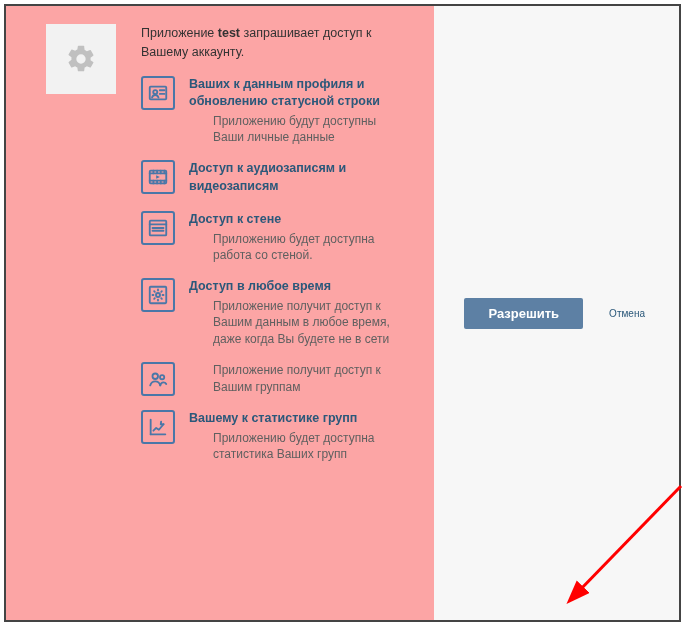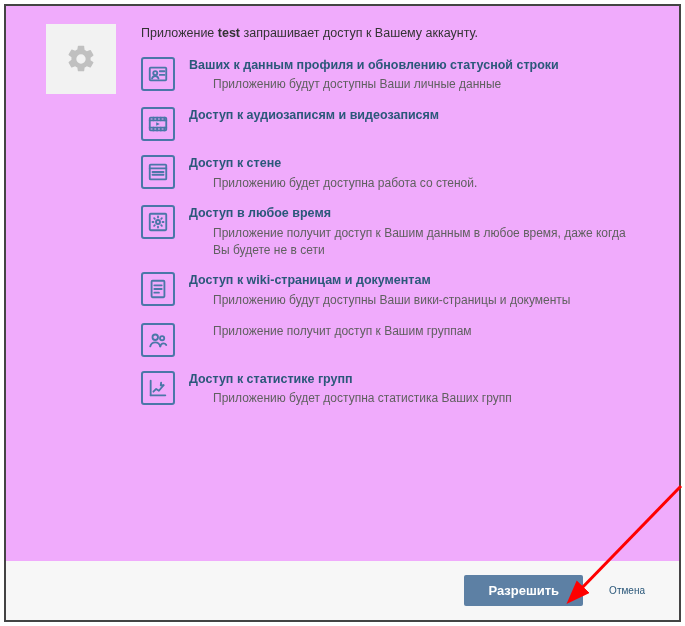--- a/index.html
+++ b/index.html
@@ -11,22 +11,22 @@
     box-sizing:border-box;
     padding:4px;
     background:#fff;
   }
   .frame{
     width:100%;height:100%;
     border:2px solid #444;
     box-sizing:border-box;
     position:relative;
     display:flex;
-    flex-direction:column;
-    background:#f0abfc;
+    flex-direction:row;
+    background:#fca5a5;
   }
   .content{
     flex:1;
     padding:18px 40px 10px 40px;
     display:flex;
     overflow:hidden;
   }
   .avatar{
     width:70px;height:70px;
     background:#f2f2f2;
@@ -166,55 +166,41 @@
               </svg>
             </div>
             <div class="txt">
               <div class="perm-title">Доступ в любое время</div>
               <div class="perm-desc">Приложение получит доступ к Вашим данным в любое время, даже когда Вы будете не в сети</div>
             </div>
           </div>
           <div class="perm">
             <div class="ico">
               <svg width="22" height="22" viewBox="0 0 24 24">
-                <rect x="5" y="3" width="14" height="18" rx="1" stroke="#4a77a8" fill="none" stroke-width="2" stroke-linecap="round" stroke-linejoin="round"></rect>
-                <line x1="8" y1="8" x2="16" y2="8" stroke="#4a77a8" fill="none" stroke-width="2" stroke-linecap="round" stroke-linejoin="round"></line>
-                <line x1="8" y1="12" x2="16" y2="12" stroke="#4a77a8" fill="none" stroke-width="2" stroke-linecap="round" stroke-linejoin="round"></line>
-                <line x1="8" y1="16" x2="13" y2="16" stroke="#4a77a8" fill="none" stroke-width="2" stroke-linecap="round" stroke-linejoin="round"></line>
-              </svg>
-            </div>
-            <div class="txt">
-              <div class="perm-title">Доступ к wiki-страницам и документам</div>
-              <div class="perm-desc">Приложению будут доступны Ваши вики-страницы и документы</div>
-            </div>
-          </div>
-          <div class="perm">
-            <div class="ico">
-              <svg width="22" height="22" viewBox="0 0 24 24">
                 <circle cx="9" cy="9" r="3" stroke="#4a77a8" fill="none" stroke-width="2" stroke-linecap="round" stroke-linejoin="round"></circle>
                 <circle cx="16.5" cy="10" r="2.3" stroke="#4a77a8" fill="none" stroke-width="2" stroke-linecap="round" stroke-linejoin="round"></circle>
                 <path d="M3.5 19c.8-3 3-4.5 5.5-4.5s4.7 1.5 5.5 4.5" stroke="#4a77a8" fill="none" stroke-width="2" stroke-linecap="round" stroke-linejoin="round"></path>
                 <path d="M14.5 19c.5-2.2 1.8-3.3 3.5-3.3 1.2 0 2.3.6 3 1.8" stroke="#4a77a8" fill="none" stroke-width="2" stroke-linecap="round" stroke-linejoin="round"></path>
               </svg>
             </div>
             <div class="txt">
               <div class="perm-desc">Приложение получит доступ к Вашим группам</div>
             </div>
           </div>
           <div class="perm">
             <div class="ico">
               <svg width="22" height="22" viewBox="0 0 24 24">
                 <path d="M4 20V4" stroke="#4a77a8" fill="none" stroke-width="2" stroke-linecap="round" stroke-linejoin="round"></path>
                 <path d="M4 20h16" stroke="#4a77a8" fill="none" stroke-width="2" stroke-linecap="round" stroke-linejoin="round"></path>
                 <path d="M7 16l3-3 3 2 5-6" stroke="#4a77a8" fill="none" stroke-width="2" stroke-linecap="round" stroke-linejoin="round"></path>
                 <path d="M18 9l-3 .2.4-3" stroke="#4a77a8" fill="none" stroke-width="2" stroke-linecap="round" stroke-linejoin="round"></path>
               </svg>
             </div>
             <div class="txt">
-              <div class="perm-title">Доступ к статистике групп</div>
+              <div class="perm-title">Вашему к статистике групп</div>
               <div class="perm-desc">Приложению будет доступна статистика Ваших групп</div>
             </div>
           </div>
         </div>
     </div>
   </div>
 
   <div class="footer">
     <button class="btn-primary">Разрешить</button>
     <button class="btn-cancel">Отмена</button>

